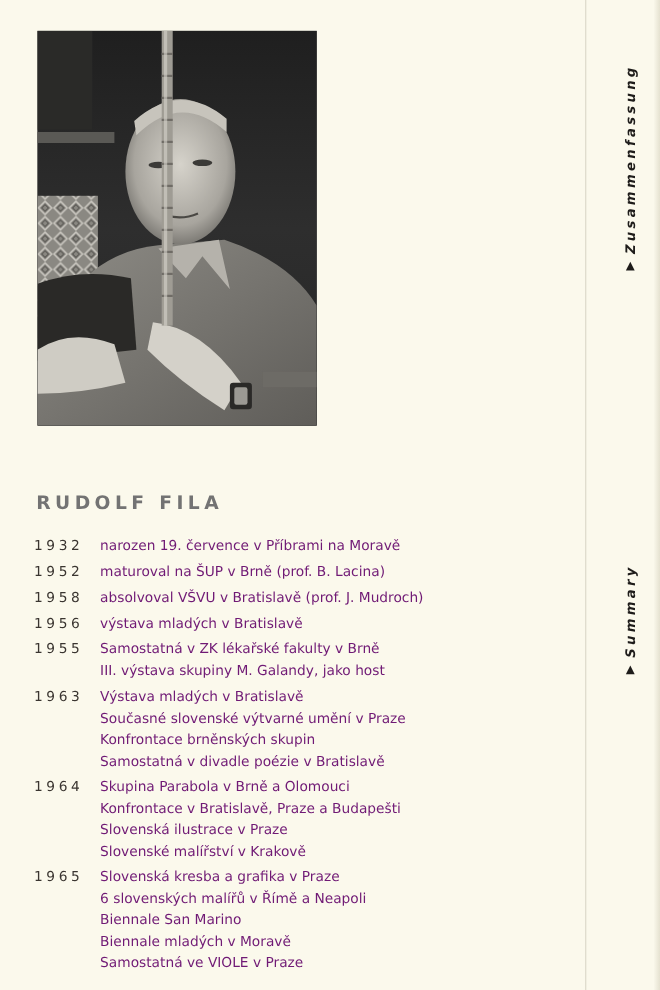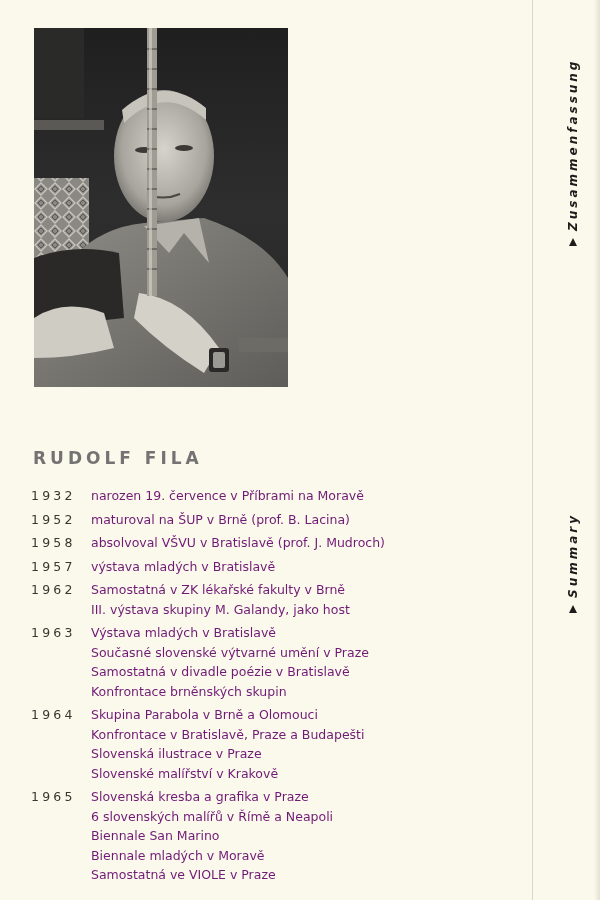--- a/index.html
+++ b/index.html
@@ -212,39 +212,39 @@
         <div class="event">maturoval na ŠUP v Brně (prof. B. Lacina)</div>
       </div>
     </div>
     <div class="entry">
       <div class="year">1958</div>
       <div class="events">
         <div class="event">absolvoval VŠVU v Bratislavě (prof. J. Mudroch)</div>
       </div>
     </div>
     <div class="entry">
-      <div class="year">1957</div>
+      <div class="year">1956</div>
       <div class="events">
         <div class="event">výstava mladých v Bratislavě</div>
       </div>
     </div>
     <div class="entry">
-      <div class="year">1962</div>
+      <div class="year">1955</div>
       <div class="events">
         <div class="event">Samostatná v ZK lékařské fakulty v Brně</div>
         <div class="event">III. výstava skupiny M. Galandy, jako host</div>
       </div>
     </div>
     <div class="entry">
       <div class="year">1963</div>
       <div class="events">
         <div class="event">Výstava mladých v Bratislavě</div>
         <div class="event">Současné slovenské výtvarné umění v Praze</div>
+        <div class="event">Konfrontace brněnských skupin</div>
         <div class="event">Samostatná v divadle poézie v Bratislavě</div>
-        <div class="event">Konfrontace brněnských skupin</div>
       </div>
     </div>
     <div class="entry">
       <div class="year">1964</div>
       <div class="events">
         <div class="event">Skupina Parabola v Brně a Olomouci</div>
         <div class="event">Konfrontace v Bratislavě, Praze a Budapešti</div>
         <div class="event">Slovenská ilustrace v Praze</div>
         <div class="event">Slovenské malířství v Krakově</div>
       </div>

